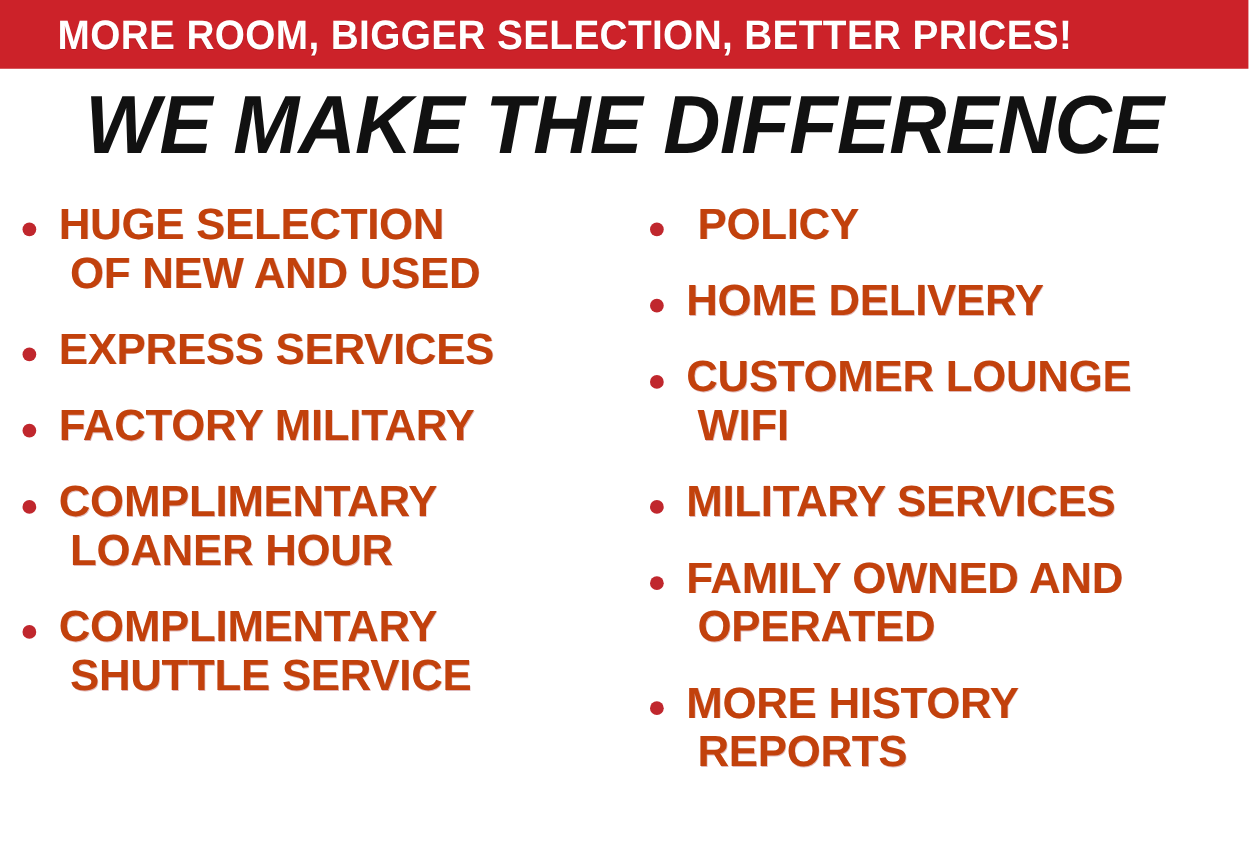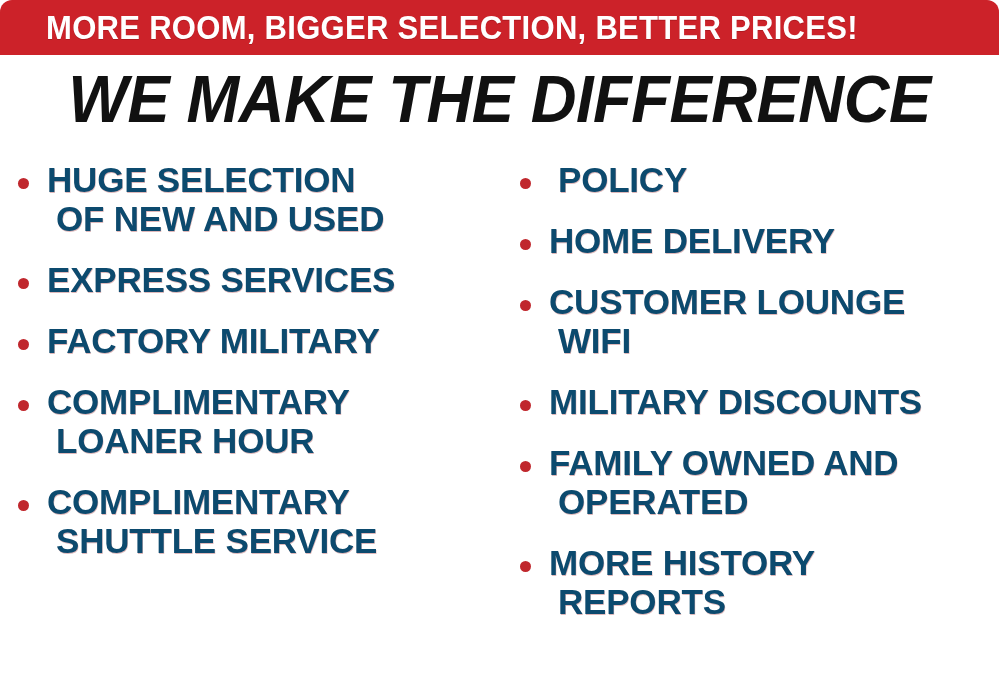--- a/index.html
+++ b/index.html
@@ -7,21 +7,20 @@
     padding: 0;
     background: #ffffff;
   }
   #poster {
     position: relative;
     width: 999px;
     height: 692px;
     background: #ffffff;
     overflow: hidden;
     font-family: "Liberation Sans", "DejaVu Sans", sans-serif;
-    border-radius: 12px;
   }
 
   
   .banner {
     position: absolute;
     left: 0;
     top: 0;
     width: 999px;
     height: 55px;
     background: #cc2229;
@@ -92,21 +91,21 @@
     flex: 0 0 auto;
     width: 11px;
     height: 11px;
     border-radius: 50%;
     background: #c0272d;
     margin-top: 18px;
     margin-right: 18px;
   }
   .bullet-text {
     flex: 1 1 auto;
-    color: #0c4a6e;
+    color: #c2410c;
     font-family: "Liberation Sans", "DejaVu Sans", sans-serif;
     font-weight: bold;
     font-size: 35px;
     line-height: 39px;
     letter-spacing: -0.2px;
     text-shadow: 0.5px 0.5px 0 rgba(150,20,26,0.30);
   }
   .bullet-text .cont {
     display: block;
     padding-left: 9px;
@@ -187,21 +186,21 @@
         <span class="bullet-dot"></span>
         <div class="bullet-text">
           <span>CUSTOMER LOUNGE</span>
           <span class="cont">WIFI</span>
         </div>
       </div>
 
       <div class="bullet-item">
         <span class="bullet-dot"></span>
         <div class="bullet-text">
-          <span>MILITARY DISCOUNTS</span>
+          <span>MILITARY SERVICES</span>
         </div>
       </div>
 
       <div class="bullet-item">
         <span class="bullet-dot"></span>
         <div class="bullet-text">
           <span>FAMILY OWNED AND</span>
           <span class="cont">OPERATED</span>
         </div>
       </div>

